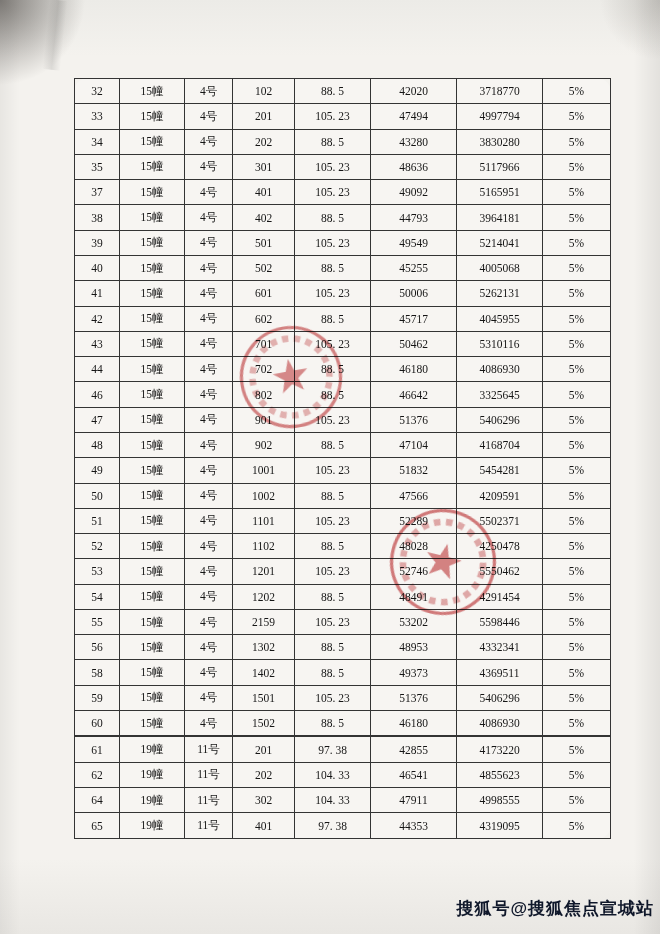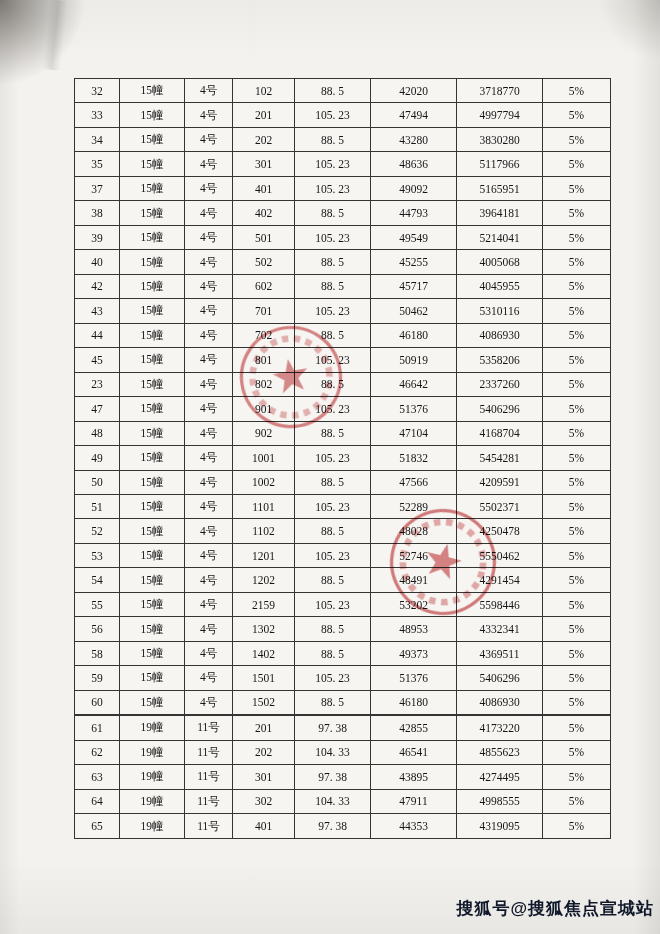--- a/index.html
+++ b/index.html
@@ -132,20 +132,30 @@
         <td>40</td>
         <td>15幢</td>
         <td>4号</td>
         <td>502</td>
         <td>88. 5</td>
         <td>45255</td>
         <td>4005068</td>
         <td>5%</td>
       </tr>
       <tr>
+        <td>41</td>
+        <td>15幢</td>
+        <td>4号</td>
+        <td>601</td>
+        <td>105. 23</td>
+        <td>50006</td>
+        <td>5262131</td>
+        <td>5%</td>
+      </tr>
+      <tr>
         <td>42</td>
         <td>15幢</td>
         <td>4号</td>
         <td>602</td>
         <td>88. 5</td>
         <td>45717</td>
         <td>4045955</td>
         <td>5%</td>
       </tr>
       <tr>
@@ -162,37 +172,27 @@
         <td>44</td>
         <td>15幢</td>
         <td>4号</td>
         <td>702</td>
         <td>88. 5</td>
         <td>46180</td>
         <td>4086930</td>
         <td>5%</td>
       </tr>
       <tr>
-        <td>45</td>
-        <td>15幢</td>
-        <td>4号</td>
-        <td>801</td>
-        <td>105. 23</td>
-        <td>50919</td>
-        <td>5358206</td>
-        <td>5%</td>
-      </tr>
-      <tr>
-        <td>23</td>
+        <td>46</td>
         <td>15幢</td>
         <td>4号</td>
         <td>802</td>
         <td>88. 5</td>
         <td>46642</td>
-        <td>2337260</td>
+        <td>3325645</td>
         <td>5%</td>
       </tr>
       <tr>
         <td>47</td>
         <td>15幢</td>
         <td>4号</td>
         <td>901</td>
         <td>105. 23</td>
         <td>51376</td>
         <td>5406296</td>
@@ -329,30 +329,20 @@
         <td>5%</td>
       </tr>
       <tr>
         <td>62</td>
         <td>19幢</td>
         <td>11号</td>
         <td>202</td>
         <td>104. 33</td>
         <td>46541</td>
         <td>4855623</td>
-        <td>5%</td>
-      </tr>
-      <tr>
-        <td>63</td>
-        <td>19幢</td>
-        <td>11号</td>
-        <td>301</td>
-        <td>97. 38</td>
-        <td>43895</td>
-        <td>4274495</td>
         <td>5%</td>
       </tr>
       <tr>
         <td>64</td>
         <td>19幢</td>
         <td>11号</td>
         <td>302</td>
         <td>104. 33</td>
         <td>47911</td>
         <td>4998555</td>

